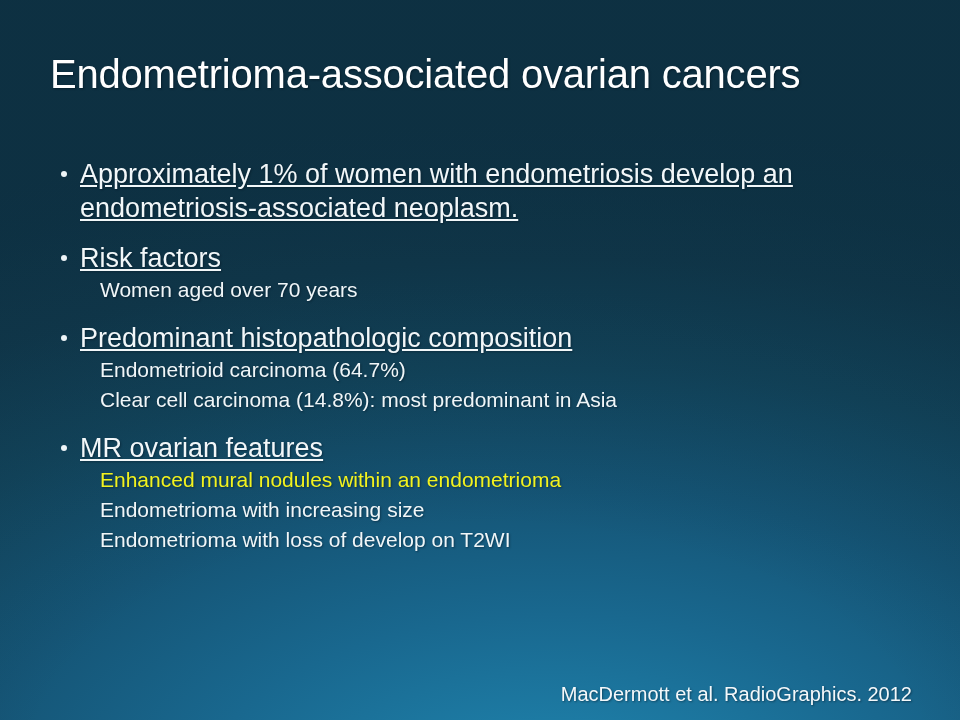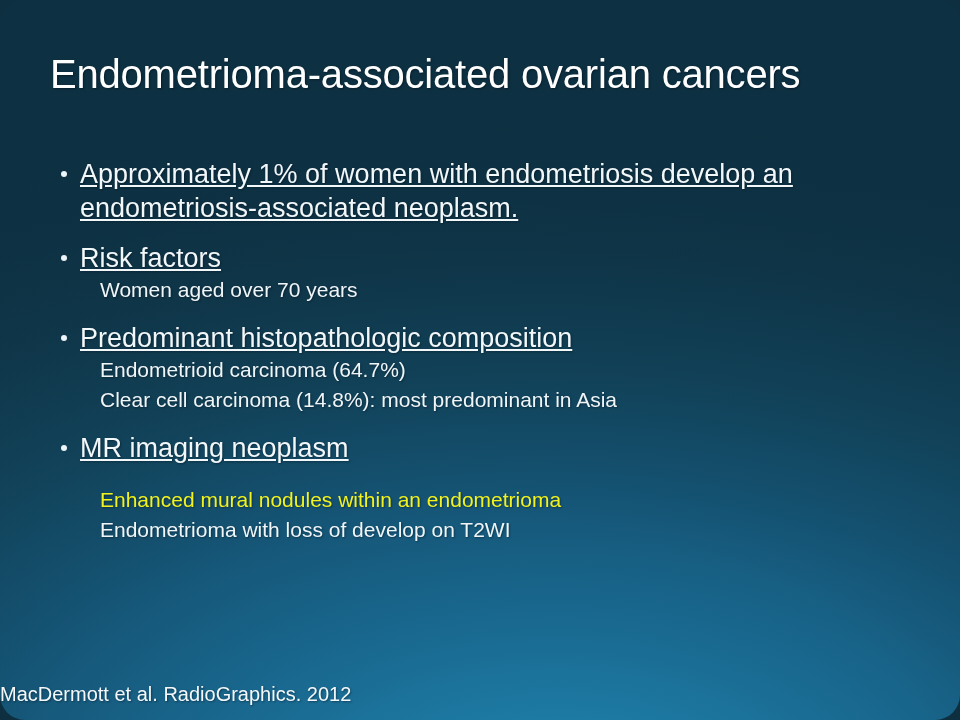--- a/index.html
+++ b/index.html
@@ -20,21 +20,20 @@
     background-color: #123c50;
     background-image:
       radial-gradient(ellipse 135% 95% at 58% 112%,
         #2186b0 0%,
         #1d7ba4 12%,
         #19688f 28%,
         #155576 46%,
         #13475f 64%,
         #123d52 80%,
         #113a4e 100%);
-    border-radius: 25px;
   }
 
   
   #slide::after {
     content: "";
     position: absolute;
     inset: 0;
     pointer-events: none;
     background: radial-gradient(ellipse 115% 80% at 50% 105%,
       rgba(0,0,0,0) 40%, rgba(5,26,38,0.30) 100%);
@@ -96,29 +95,29 @@
   .sub-line {
     padding-left: 42px;
     font-size: 21px;
     line-height: 30px;
     color: #f0f6f8;
     text-shadow: 1px 1px 2px rgba(0, 18, 30, 0.45);
   }
 
   .sub-line.highlight {
     color: #f2f21e;
-    margin-top: 20px;
   }
 
   
   #citation {
     position: absolute;
     left: 0;
-    right: 40px;
+    right: 48px;
     top: 681px;
+    text-align: right;
     font-size: 20px;
     line-height: 26px;
     color: #f4f8fa;
     text-shadow: 1px 1px 2px rgba(0, 18, 30, 0.45);
   }
 </style>
 </head>
 <body>
 
 <div id="slide">
@@ -133,22 +132,23 @@
         <div class="group">
           <div class="bullet-line"><span class="bullet-dot"></span><span>Risk factors</span></div>
           <div class="sub-line">Women aged over 70 years</div>
         </div>
         <div class="group">
           <div class="bullet-line"><span class="bullet-dot"></span><span>Predominant histopathologic composition</span></div>
           <div class="sub-line">Endometrioid carcinoma (64.7%)</div>
           <div class="sub-line">Clear cell carcinoma (14.8%): most predominant in Asia</div>
         </div>
         <div class="group">
-          <div class="bullet-line"><span class="bullet-dot"></span><span>MR imaging neoplasm</span></div>
+          <div class="bullet-line"><span class="bullet-dot"></span><span>MR ovarian features</span></div>
           <div class="sub-line highlight">Enhanced mural nodules within an endometrioma</div>
+          <div class="sub-line">Endometrioma with increasing size</div>
           <div class="sub-line">Endometrioma with loss of develop on T2WI</div>
         </div>
       </div>
 
     <div id="citation">MacDermott et al. RadioGraphics. 2012</div>
 
   </div>
 </div>
 
 </body></html>

